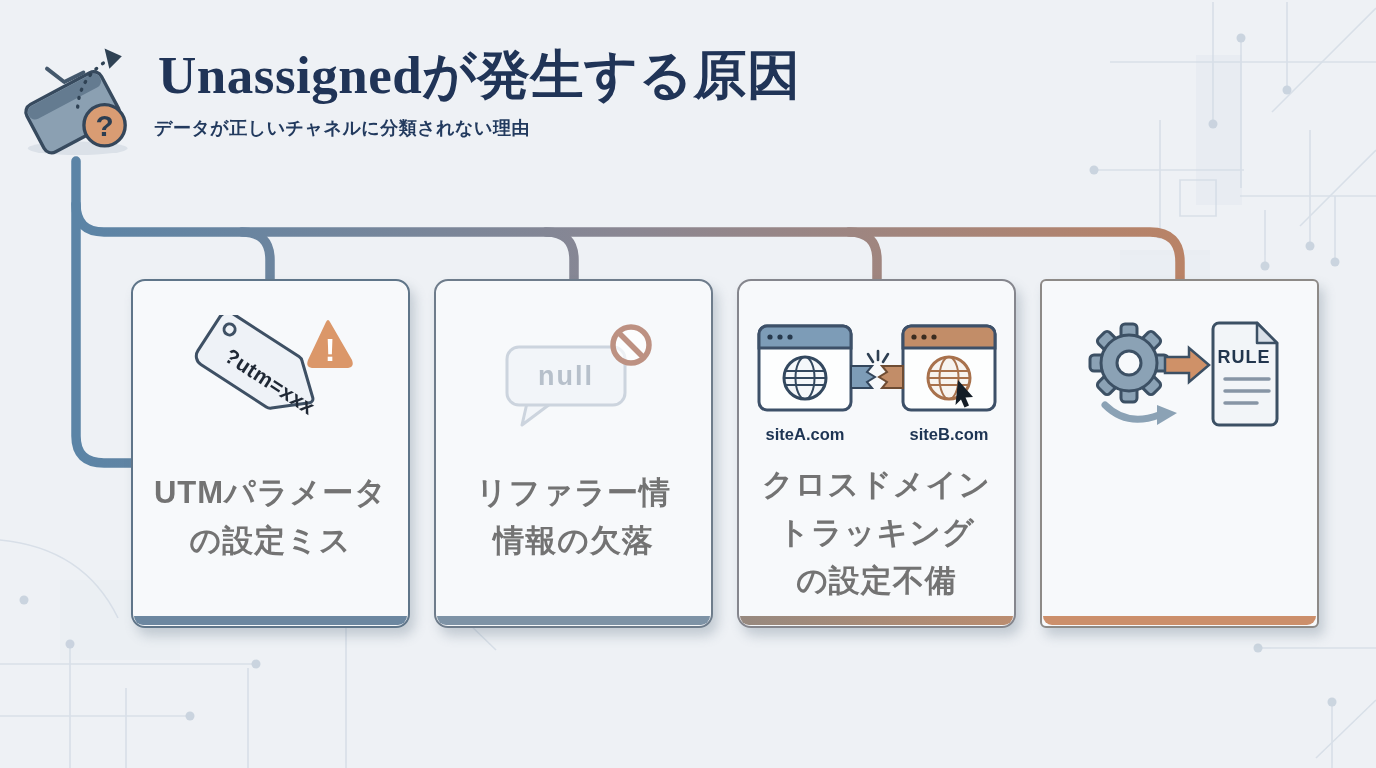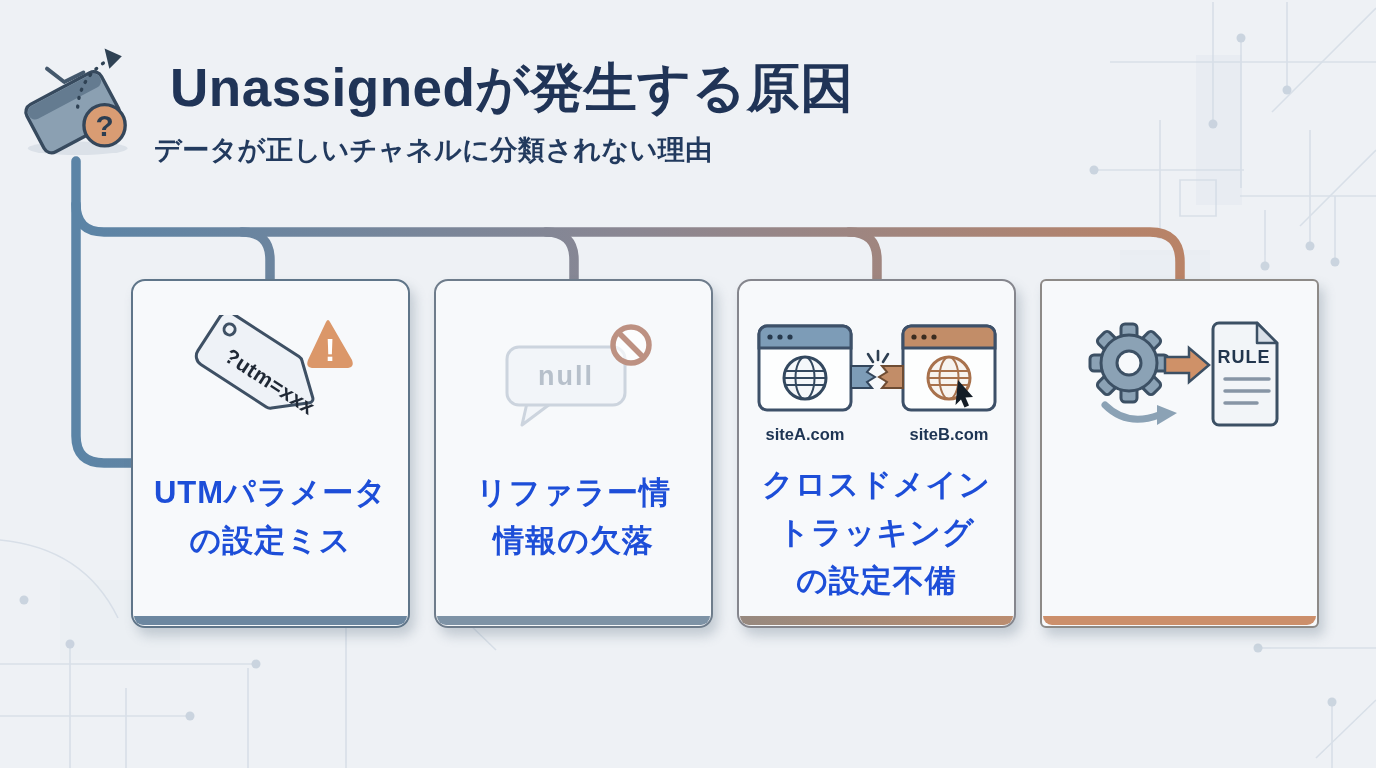--- a/index.html
+++ b/index.html
@@ -7,22 +7,22 @@
     position:relative;width:1376px;height:768px;overflow:hidden;
     background:#eef1f5;
     font-family:"Liberation Sans","DejaVu Sans",sans-serif;
   }
   svg.bg-layer,svg.connector-layer{position:absolute;left:0;top:0;}
 
   
   .header{position:absolute;left:22px;top:34px;display:flex;align-items:flex-start;gap:12px;}
   .header-icon-svg{width:120px;height:124px;flex:none;}
   .title-block{padding-top:10px;}
-  .page-title{margin:16px;font-size:53px;font-weight:800;color:#203457;letter-spacing:.5px;line-height:1.05;}
-  .page-subtitle{margin-top:4px;font-size:27px;font-weight:700;color:#223a5e;letter-spacing:.5px;}
+  .page-title{margin:4px;font-size:53px;font-weight:800;color:#203457;letter-spacing:.5px;line-height:1.05;font-family:Liberation Serif, serif;}
+  .page-subtitle{margin-top:12px;font-size:18px;font-weight:700;color:#223a5e;letter-spacing:.5px;}
 
   
   .card{
     position:absolute;top:279px;width:279px;height:349px;box-sizing:border-box;
     background:#f7f9fb;border:2.5px solid #6e7c8b;border-radius:14px;
     box-shadow:5px 8px 12px rgba(96,115,134,.30);
     display:flex;flex-direction:column;align-items:center;padding-top:34px;
   }
   .card::after{
     content:"";position:absolute;left:1px;right:1px;bottom:1px;height:9px;
@@ -30,21 +30,21 @@
   }
   .c1{left:131px;border-color:#5f7589;--band:#6c87a0;}
   .c2{left:434px;border-color:#6e7c8b;--band:#7e93a6;}
   .c3{left:737px;border-color:#85868d;--band:linear-gradient(90deg,#97897f,#bb8d70);}
   .c4{left:1040px;border-color:#8d8a87;border-radius:6px;--band:#cc8f6b;}
   .card-icon{height:122px;display:flex;align-items:center;justify-content:center;}
   .card-icon svg{display:block;}
   .c3 .card-icon{height:134px;}
   .card-label{
     margin-top:32px;font-size:31px;line-height:1.55;font-weight:800;
-    color:#1d4ed8;text-align:center;white-space:pre-line;letter-spacing:1px;
+    color:#737373;text-align:center;white-space:pre-line;letter-spacing:1px;
   }
   .c3 .card-label{margin-top:12px;}
 </style>
 </head>
 <body>
 
 <div class="stage">
 
   <svg class="bg-layer" width="1376" height="768" viewBox="0 0 1376 768" aria-hidden="true">
     <g opacity="0.5">

